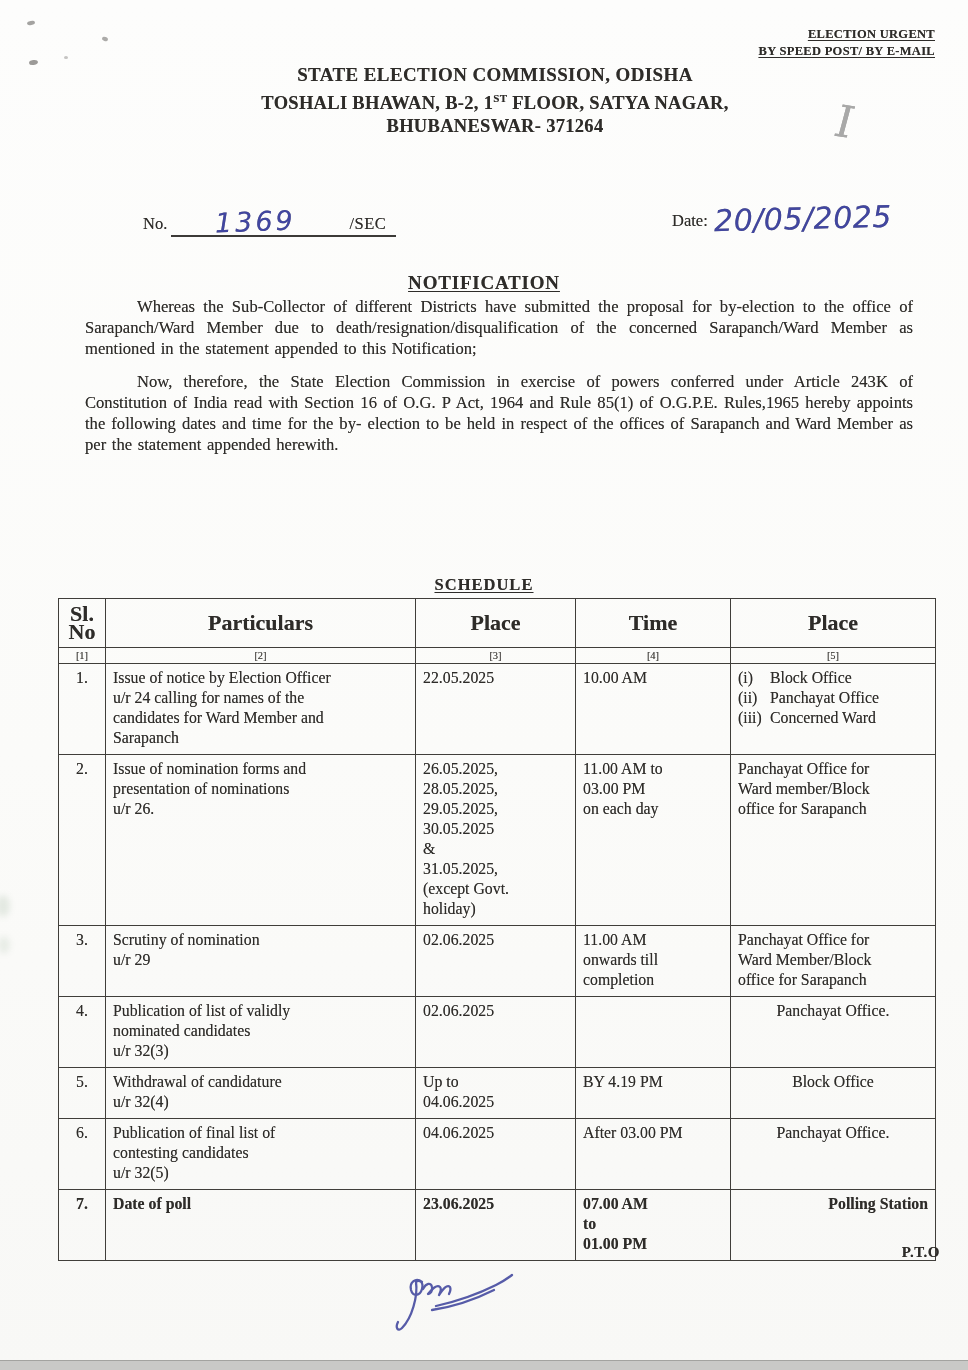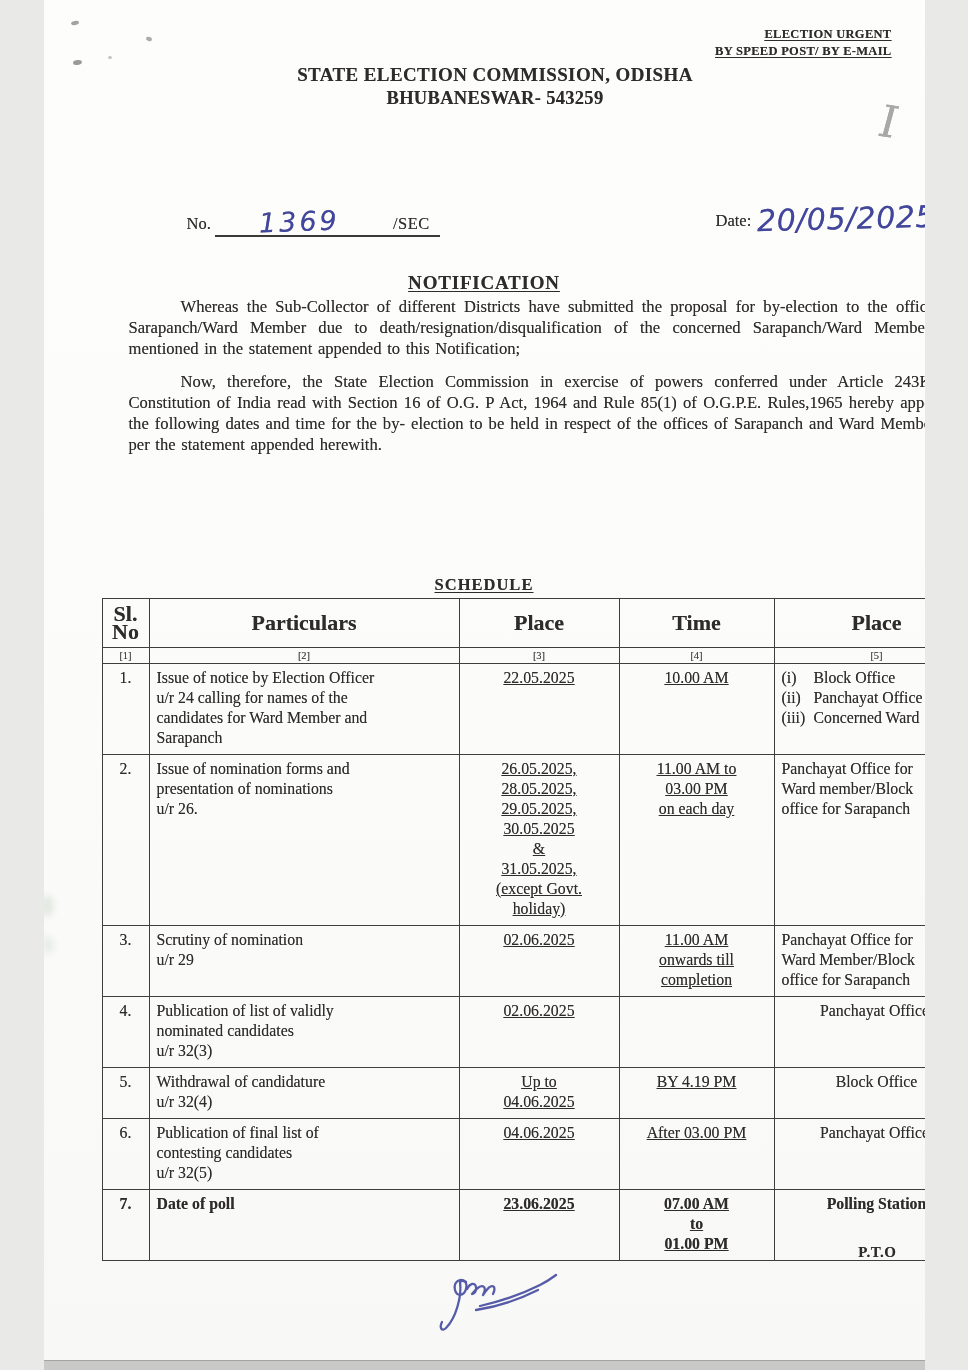--- a/index.html
+++ b/index.html
@@ -1,18 +1,18 @@
 <!DOCTYPE html>
 <html><head>
 <meta charset="utf-8">
 <style>
   html,body{margin:0;padding:0;background:#e9e9e7;}
   .page{
     position:relative;
-    width:881px;height:1370px;
+    width:968px;height:1370px;
     margin:0 auto;
     background:linear-gradient(180deg,#fdfdfc 0%,#fbfbf9 55%,#f8f8f6 100%);
     font-family:"Liberation Serif","DejaVu Serif",serif;
     color:#2e2c29;
     overflow:hidden;
   }
   .ink{ text-shadow:0 0 .6px rgba(46,44,41,.55); }
 
   
   .dispatch{
@@ -97,21 +97,21 @@
   }
   .colnums td{
     font-size:10.5px;text-align:center;padding:0 2px;
     height:15px;line-height:13px;color:#45433f;
   }
   .schedule tbody td{
     font-size:15.8px;line-height:20px;padding:4px 7px 6px 7px;
     vertical-align:top;
   }
   td.sl{text-align:center;padding-left:2px;padding-right:2px;}
-  td.date,td.time{text-align:center;text-decoration:underline;}
+  td.date,td.time{text-align:left;}
   .bold-row td{font-weight:bold;}
   .place-item{display:flex;}
   .place-item .marker{width:32px;flex:none;}
   .place-item .ptext{max-width:112px;}
 
   
   .pto{position:absolute;top:1244px;right:28px;font-size:15px;font-weight:bold;letter-spacing:.5px;}
   .signature{position:absolute;left:392px;top:1266px;}
   .bottom-bar{
     position:absolute;left:0;right:0;bottom:0;height:9px;
@@ -140,21 +140,22 @@
   <div class="smudge sm1"></div>
   <div class="smudge sm2"></div>
 
   <div class="dispatch">
     <div>ELECTION URGENT</div>
     <div>BY SPEED POST/ BY E-MAIL</div>
   </div>
 
   <div class="letterhead">
     <div class="org">STATE ELECTION COMMISSION, ODISHA</div>
-    <div class="addr">BHUBANESWAR- 543259</div>
+    <div class="addr"><span>TOSHALI BHAWAN, B-2, 1</span><sup>ST</sup><span> FLOOR, SATYA NAGAR,</span></div>
+    <div class="addr">BHUBANESWAR- 371264</div>
   </div>
 
   <div class="page-mark">I</div>
 
   <div class="ref-no">
     <span>No.</span>
     <span class="fill"><span class="hw hw-no">1369</span></span><span class="suffix">/SEC</span>
   </div>
   <div class="ref-date">
     <span>Date:</span><span class="hw hw-date">20/05/2025</span>
@@ -262,21 +263,21 @@
           <td class="time">After 03.00 PM</td>
           <td class="place" style="text-align: center;">Panchayat Office.</td>
         </tr>
         <tr class="bold-row">
           <td class="sl">7.</td>
           <td class="particulars">Date of poll</td>
           <td class="date">23.06.2025</td>
           <td class="time">07.00 AM
 to
 01.00 PM</td>
-          <td class="place" style="text-align: center;">Polling Station</td>
+          <td class="place" style="text-align: right;">Polling Station</td>
         </tr>
       </tbody>
   </table>
 
   <div class="pto">P.T.O</div>
 
   <svg class="signature" width="155" height="72" viewBox="0 0 155 72">
     <g fill="none" stroke="#565ba8" stroke-width="2.3" stroke-linecap="round" stroke-linejoin="round">
       <path d="M30,16 C24,11 17,16 19,24 C21,31 28,30 30,23 C32,16 27,13 24,16 C26,30 20,52 10,62 C6,66 3,62 6,56"></path>
       <path d="M31,23 C34,17 39,16 40,21 C41,25 38,28 36,28 C40,23 45,18 48,21 C50,23 48,27 47,29 C51,23 55,18 58,21 C59,23 58,26 57,28"></path>

